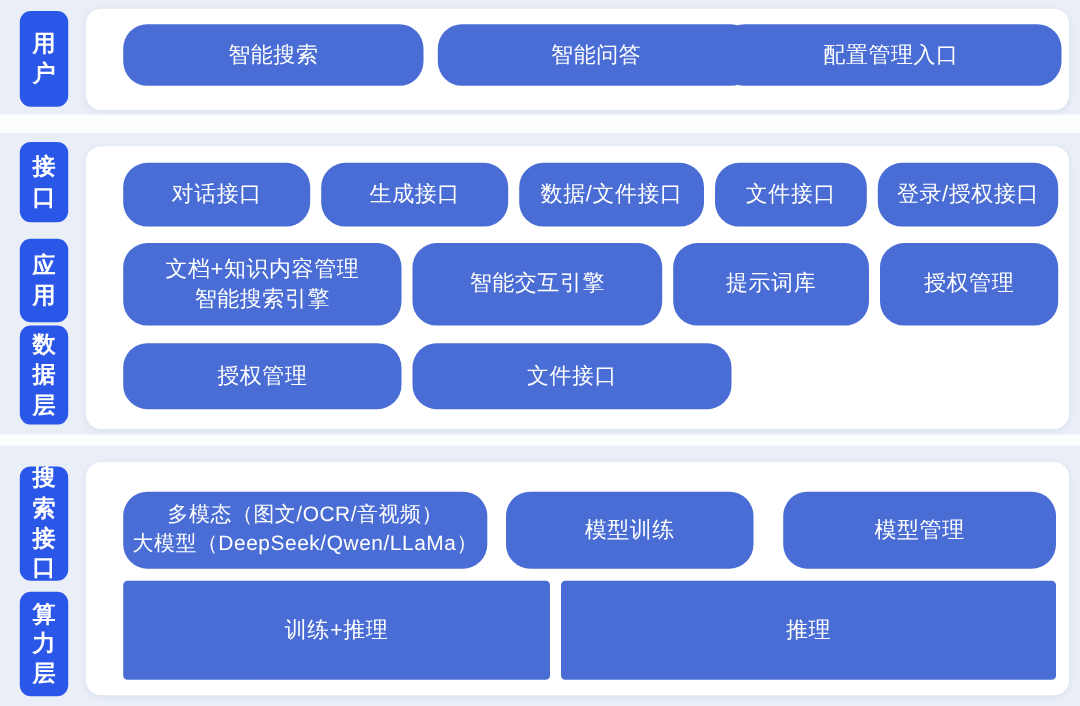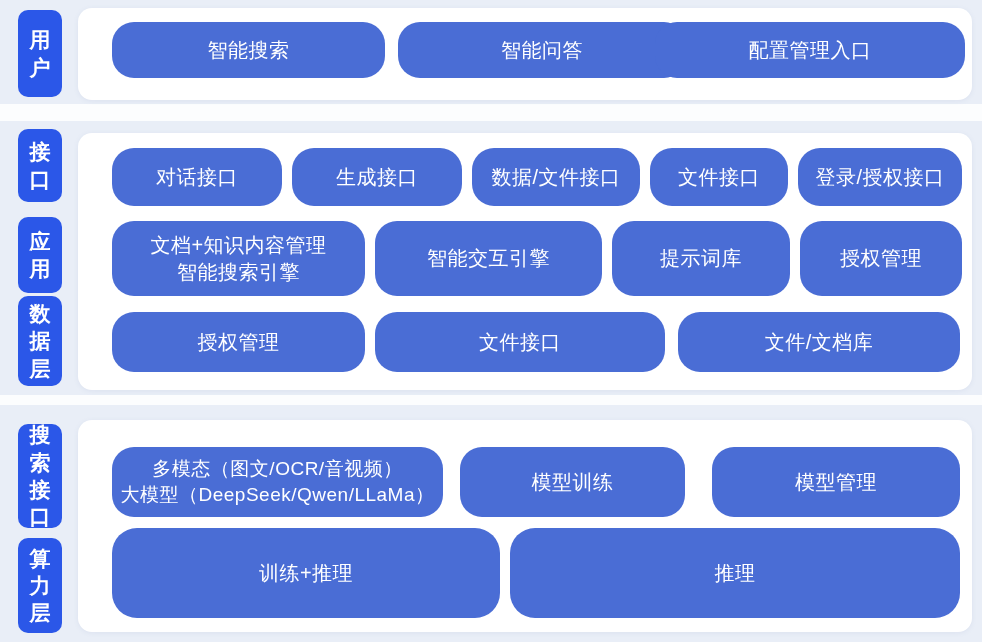--- a/index.html
+++ b/index.html
@@ -33,21 +33,21 @@
     line-height:1.3;text-align:center;
   }
   .node{
     position:absolute;
     background:var(--node-bg);color:var(--node-text);
     border-radius:22px;
     display:flex;flex-direction:column;align-items:center;justify-content:center;
     text-align:center;font-size:20px;line-height:1.35;
     letter-spacing:.5px;
   }
-  .node.lg{border-radius:25px;}
+  .node.lg{border-radius:4px;}
   .node .ln{display:block;}
 </style>
 </head>
 <body>
 
 <div class="stage">
 
   <div class="band" style="top:104px;height:17px"></div>
   <div class="band" style="top:395px;height:10px"></div>
 
@@ -87,21 +87,20 @@
   <div class="node" style="left:112px;top:221px;width:253px;height:75px">
     <span class="ln">文档+知识内容管理</span>
     <span class="ln">智能搜索引擎</span>
   </div>
   <div class="node" style="left:375px;top:221px;width:227px;height:75px">智能交互引擎</div>
   <div class="node" style="left:612px;top:221px;width:178px;height:75px">提示词库</div>
   <div class="node" style="left:800px;top:221px;width:162px;height:75px">授权管理</div>
 
   <div class="node" style="left:112px;top:312px;width:253px;height:60px">授权管理</div>
   <div class="node" style="left:375px;top:312px;width:290px;height:60px">文件接口</div>
-  <div class="node" style="left:678px;top:312px;width:282px;height:60px">文件/文档库</div>
 
   <div class="node" style="left:112px;top:447px;width:331px;height:70px;font-size:19px">
     <span class="ln">多模态（图文/OCR/音视频）</span>
     <span class="ln">大模型（DeepSeek/Qwen/LLaMa）</span>
   </div>
   <div class="node" style="left:460px;top:447px;width:225px;height:70px">模型训练</div>
   <div class="node" style="left:712px;top:447px;width:248px;height:70px">模型管理</div>
 
   <div class="node lg" style="left:112px;top:528px;width:388px;height:90px">训练+推理</div>
   <div class="node lg" style="left:510px;top:528px;width:450px;height:90px">推理</div>

